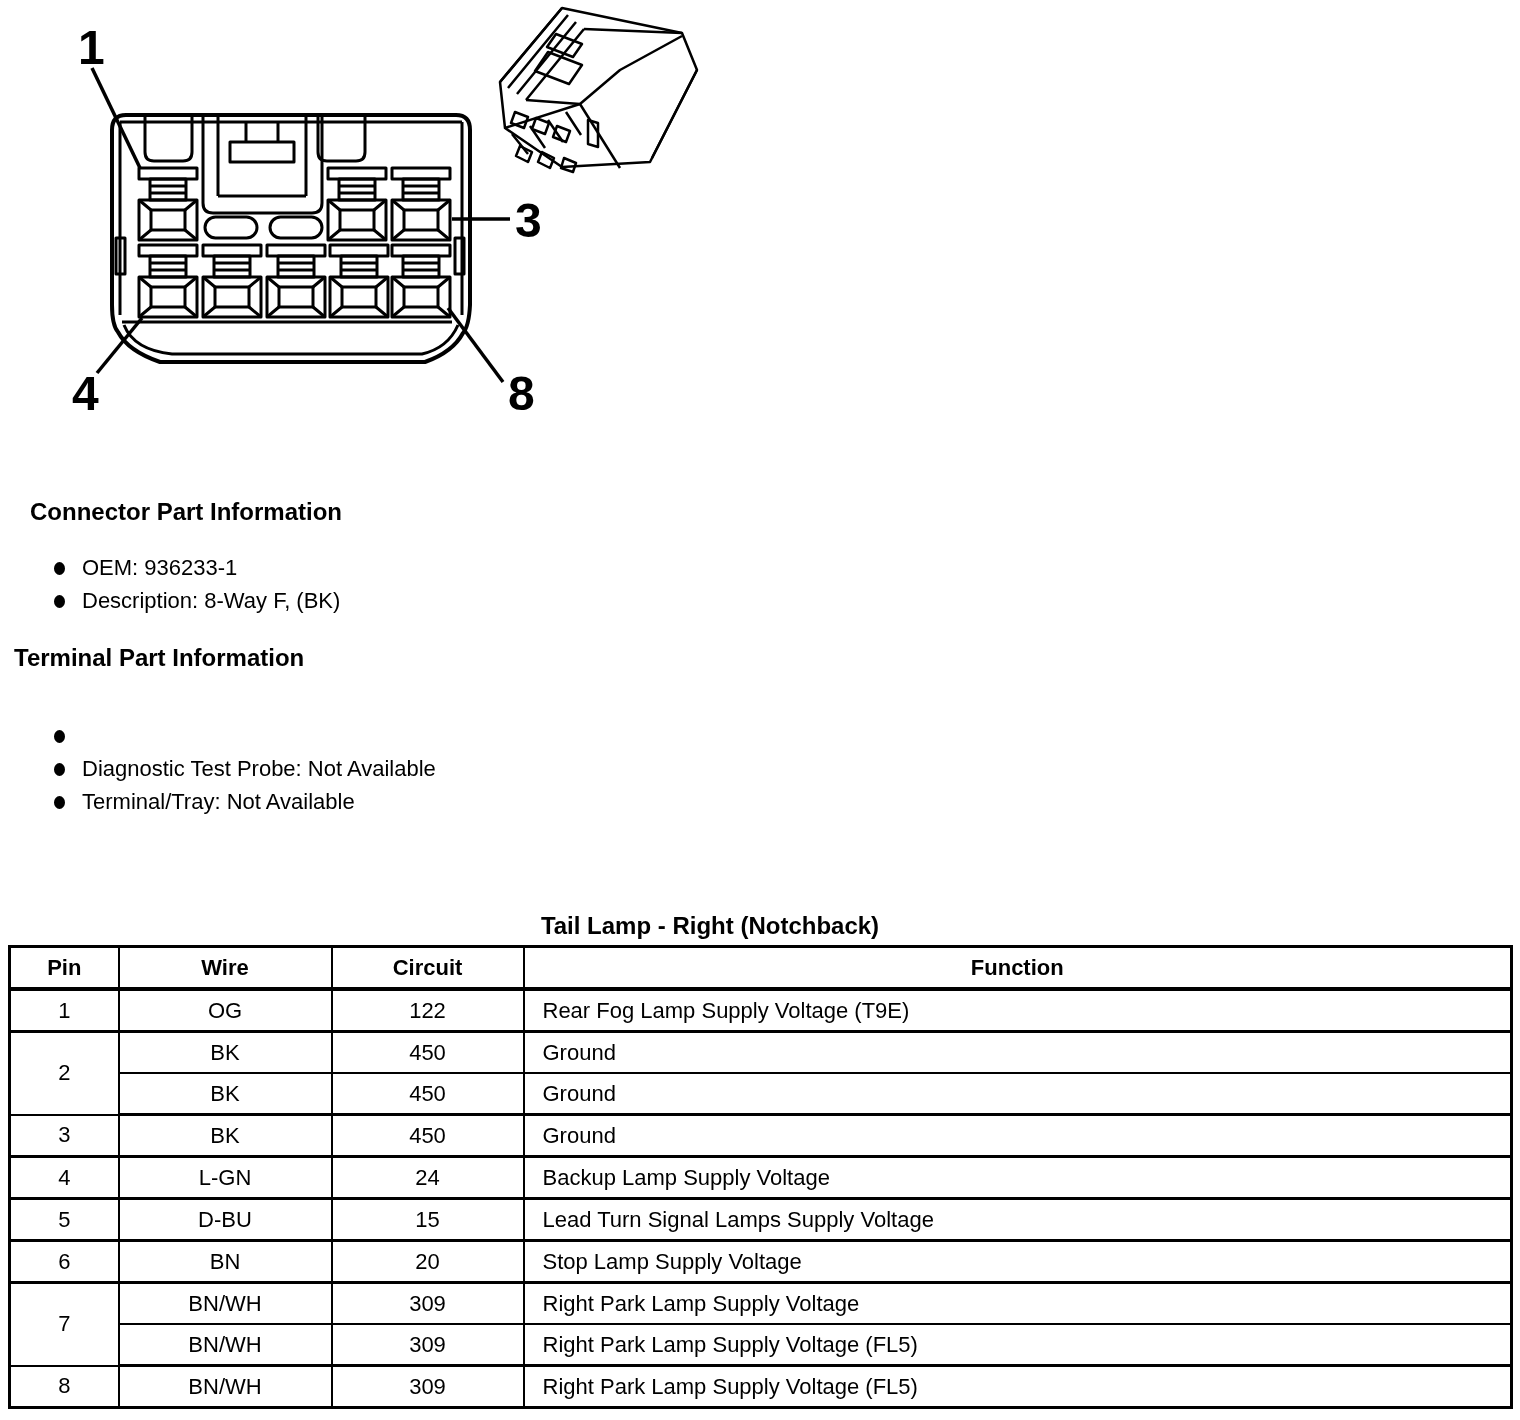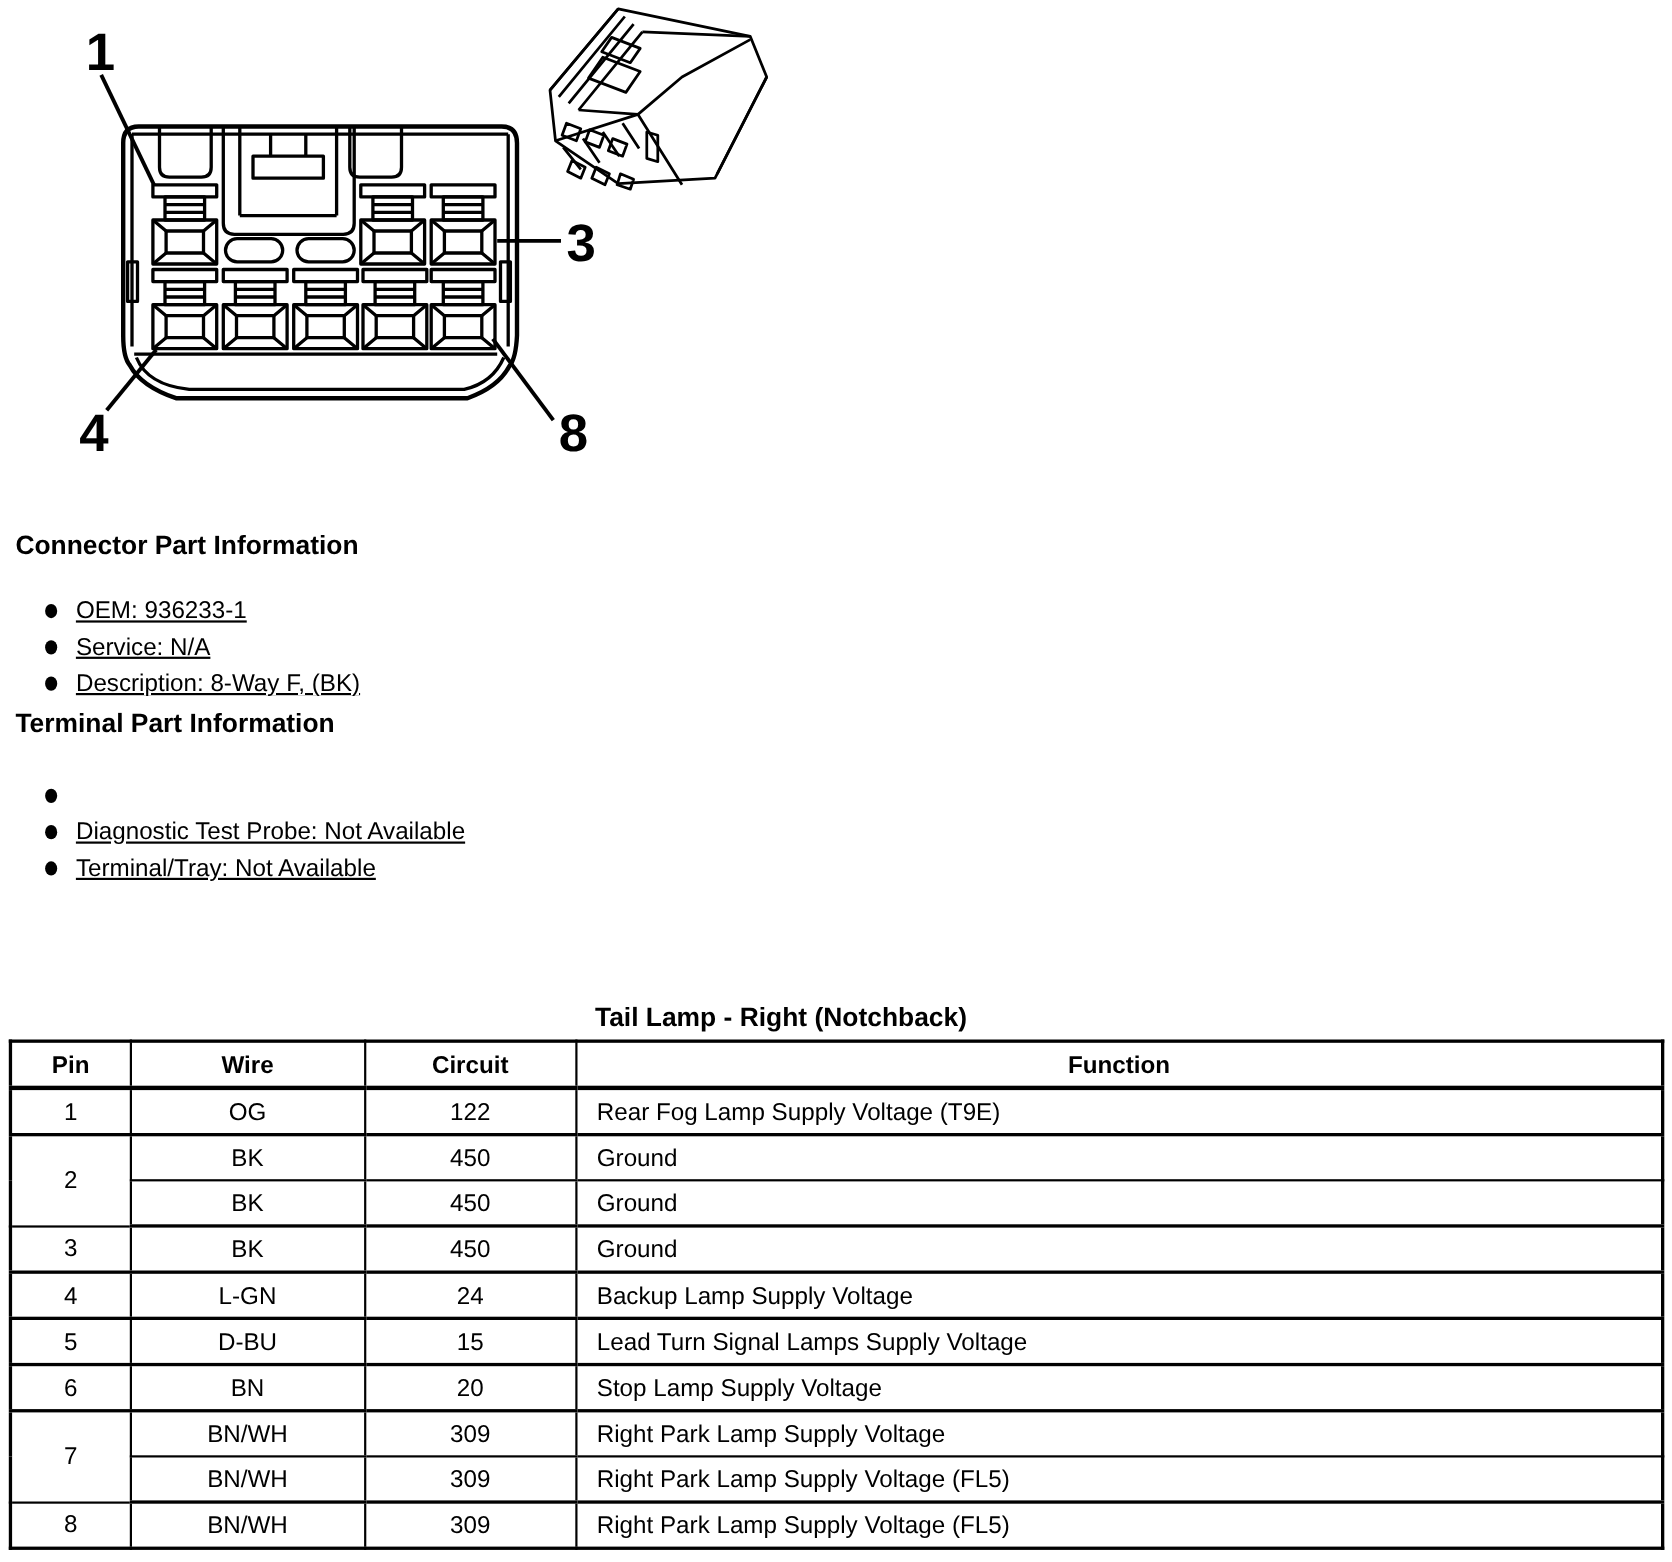--- a/index.html
+++ b/index.html
@@ -1,20 +1,20 @@
 <!DOCTYPE html>
 <html><head>
 <meta charset="utf-8">
 <style>
   html,body{margin:0;padding:0;background:#fff;}
   .page{position:relative;width:1520px;height:1420px;background:#fff;color:#000;
         font-family:"Liberation Sans", sans-serif;overflow:hidden;}
   .diagram{position:absolute;left:60px;top:0;}
   .h{position:absolute;left:14px;font-size:24px;font-weight:bold;white-space:nowrap;}
-  .blist{position:absolute;left:36px;margin:5px;padding:0;list-style:none;text-decoration:underline;}
+  .blist{position:absolute;left:36px;margin:18px;padding:0;list-style:none;}
   .blist li{display:flex;align-items:center;height:33px;font-size:22px;white-space:nowrap;}
   .dot{display:inline-block;width:11px;height:13px;border-radius:50%;background:#000;
        margin-right:17px;flex:0 0 auto;margin-top:2px;}
   .tbl-title{position:absolute;left:8px;width:1404px;top:901px;text-align:center;
              font-size:24px;font-weight:bold;margin-top:11px;}
   table.pintable{position:absolute;left:8px;top:945px;width:1505px;
                  border-collapse:collapse;table-layout:fixed;border:3px solid #000;}
   .pintable th,.pintable td{border-left:2px solid #000;font-size:22px;text-align:center;
                  vertical-align:middle;padding:0;overflow:hidden;white-space:nowrap;margin-top:44px;}
   .pintable th{height:39px;font-weight:bold;border-bottom:4px solid #000;}
@@ -94,30 +94,26 @@
       <line x1="392" y1="219" x2="450" y2="219"></line>
       <line x1="37" y1="373" x2="82" y2="318"></line>
       <line x1="388" y1="308" x2="443" y2="382"></line>
       <text class="callout" x="18" y="64">1</text>
       <text class="callout" x="455" y="237">3</text>
       <text class="callout" x="12" y="410">4</text>
       <text class="callout" x="448" y="410">8</text>
     </g>
   </svg>
 
-  <div class="h" style="top:483px;">Connector Part Information</div>
+  <div class="h" style="top:498px;margin-left:16px;">Connector Part Information</div>
 
   <ul class="blist" style="top:533px;">
     <li>
       <span class="dot"></span>
       <span>OEM: 936233-1</span>
-    </li>
-    <li>
-      <span class="dot"></span>
-      <span>Service: N/A</span>
     </li>
     <li>
       <span class="dot"></span>
       <span>Description: 8-Way F, (BK)</span>
     </li>
   </ul>
 
   <div class="h" style="top:644px;">Terminal Part Information</div>
 
   <ul class="blist" style="top:701px;">

